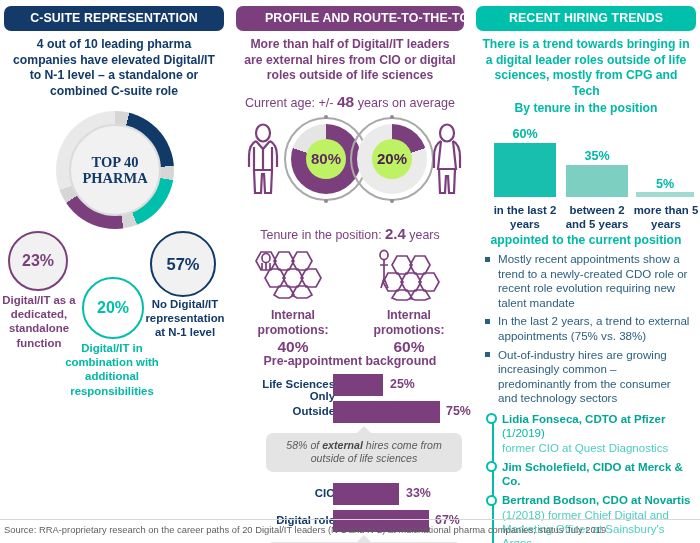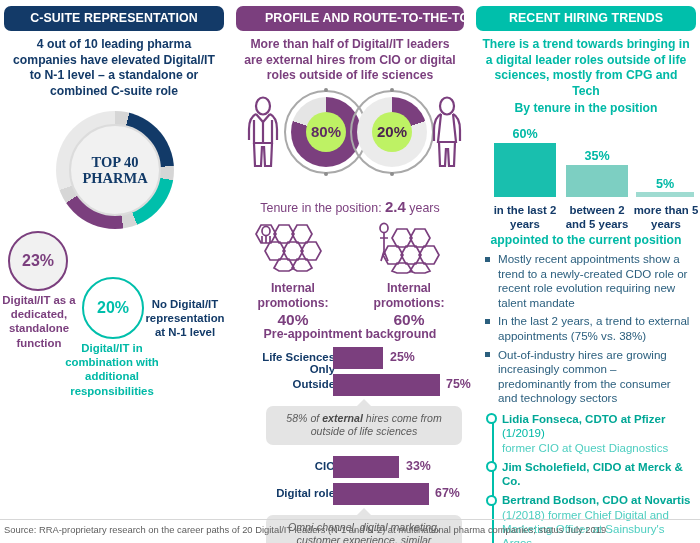--- a/index.html
+++ b/index.html
@@ -154,31 +154,37 @@
         <div class="ring"></div>
         <div class="hole">
           <span><span>TOP 40</span><br>
           <span>PHARMA</span></span>
         </div>
       </div>
 
       <div class="bub bub-23">23%</div>
       <div class="cap cap-23">Digital/IT as a dedicated, standalone function</div>
 
+      <div class="bub bub-57">57%</div>
       <div class="cap cap-57">No Digital/IT representation at N-1 level</div>
 
       <div class="bub bub-20">20%</div>
       <div class="cap cap-20">Digital/IT in combination with additional responsibilities</div>
     </div>
   </div>
 
   <div class="col col2">
     <div class="hdr hdr-purple">PROFILE AND ROUTE-TO-THE-TOP</div>
     <div class="sub sub-purple">More than half of Digital/IT leaders are external hires from CIO or digital roles outside of life sciences</div>
 
+    <div class="agerow">
+      <span>Current age: +/-</span>
+      <b>48</b>
+      <span>years on average</span>
+    </div>
 
     <div class="gender">
       <svg class="person pm" width="38" height="74" viewBox="0 0 38 74">
         <g fill="none" stroke="#7b3f7e" stroke-width="2.2">
           <ellipse cx="19" cy="10" rx="7" ry="8.5"></ellipse>
           <path d="M12 18 C6 21 5 27 5 33 L5 44 M26 18 C32 21 33 27 33 33 L33 44"></path>
           <path d="M12 18 L19 26 L26 18"></path>
           <path d="M10 24 L10 47 L28 47 L28 24"></path>
           <path d="M10 47 L11 70 L17 70 L18 50 M28 47 L27 70 L21 70 L20 50"></path>
           <path d="M19 26 L19 47"></path>

